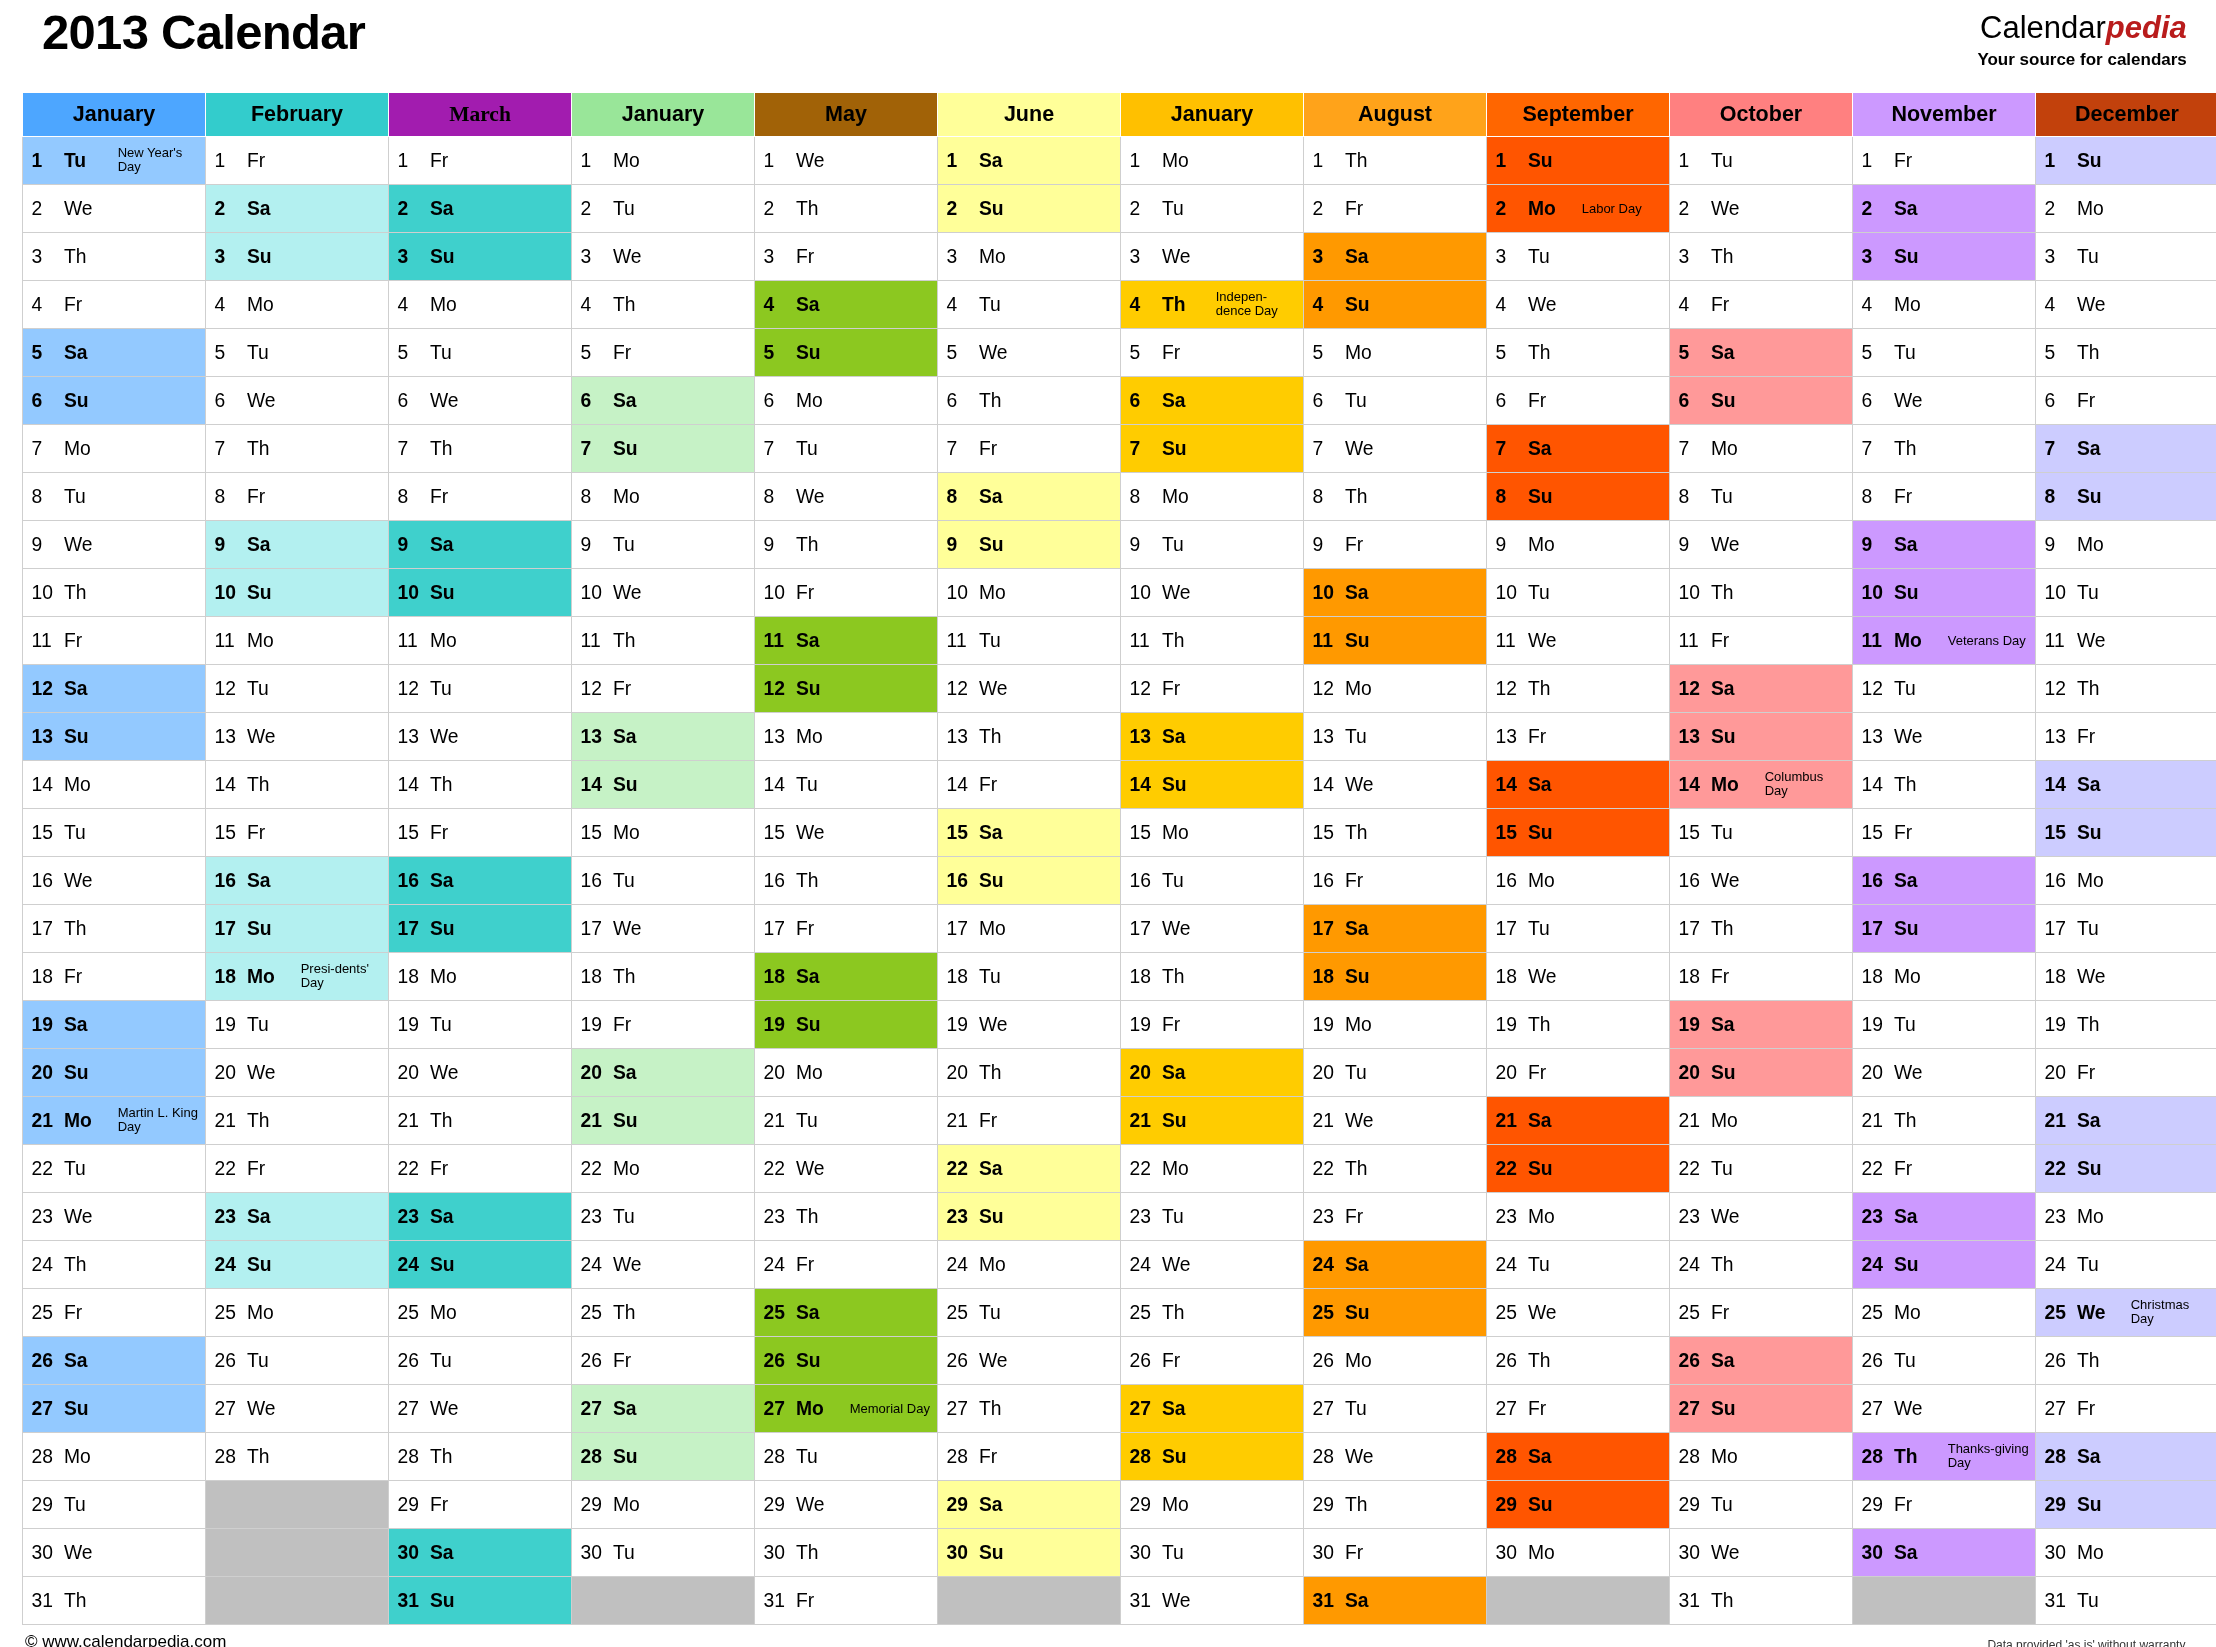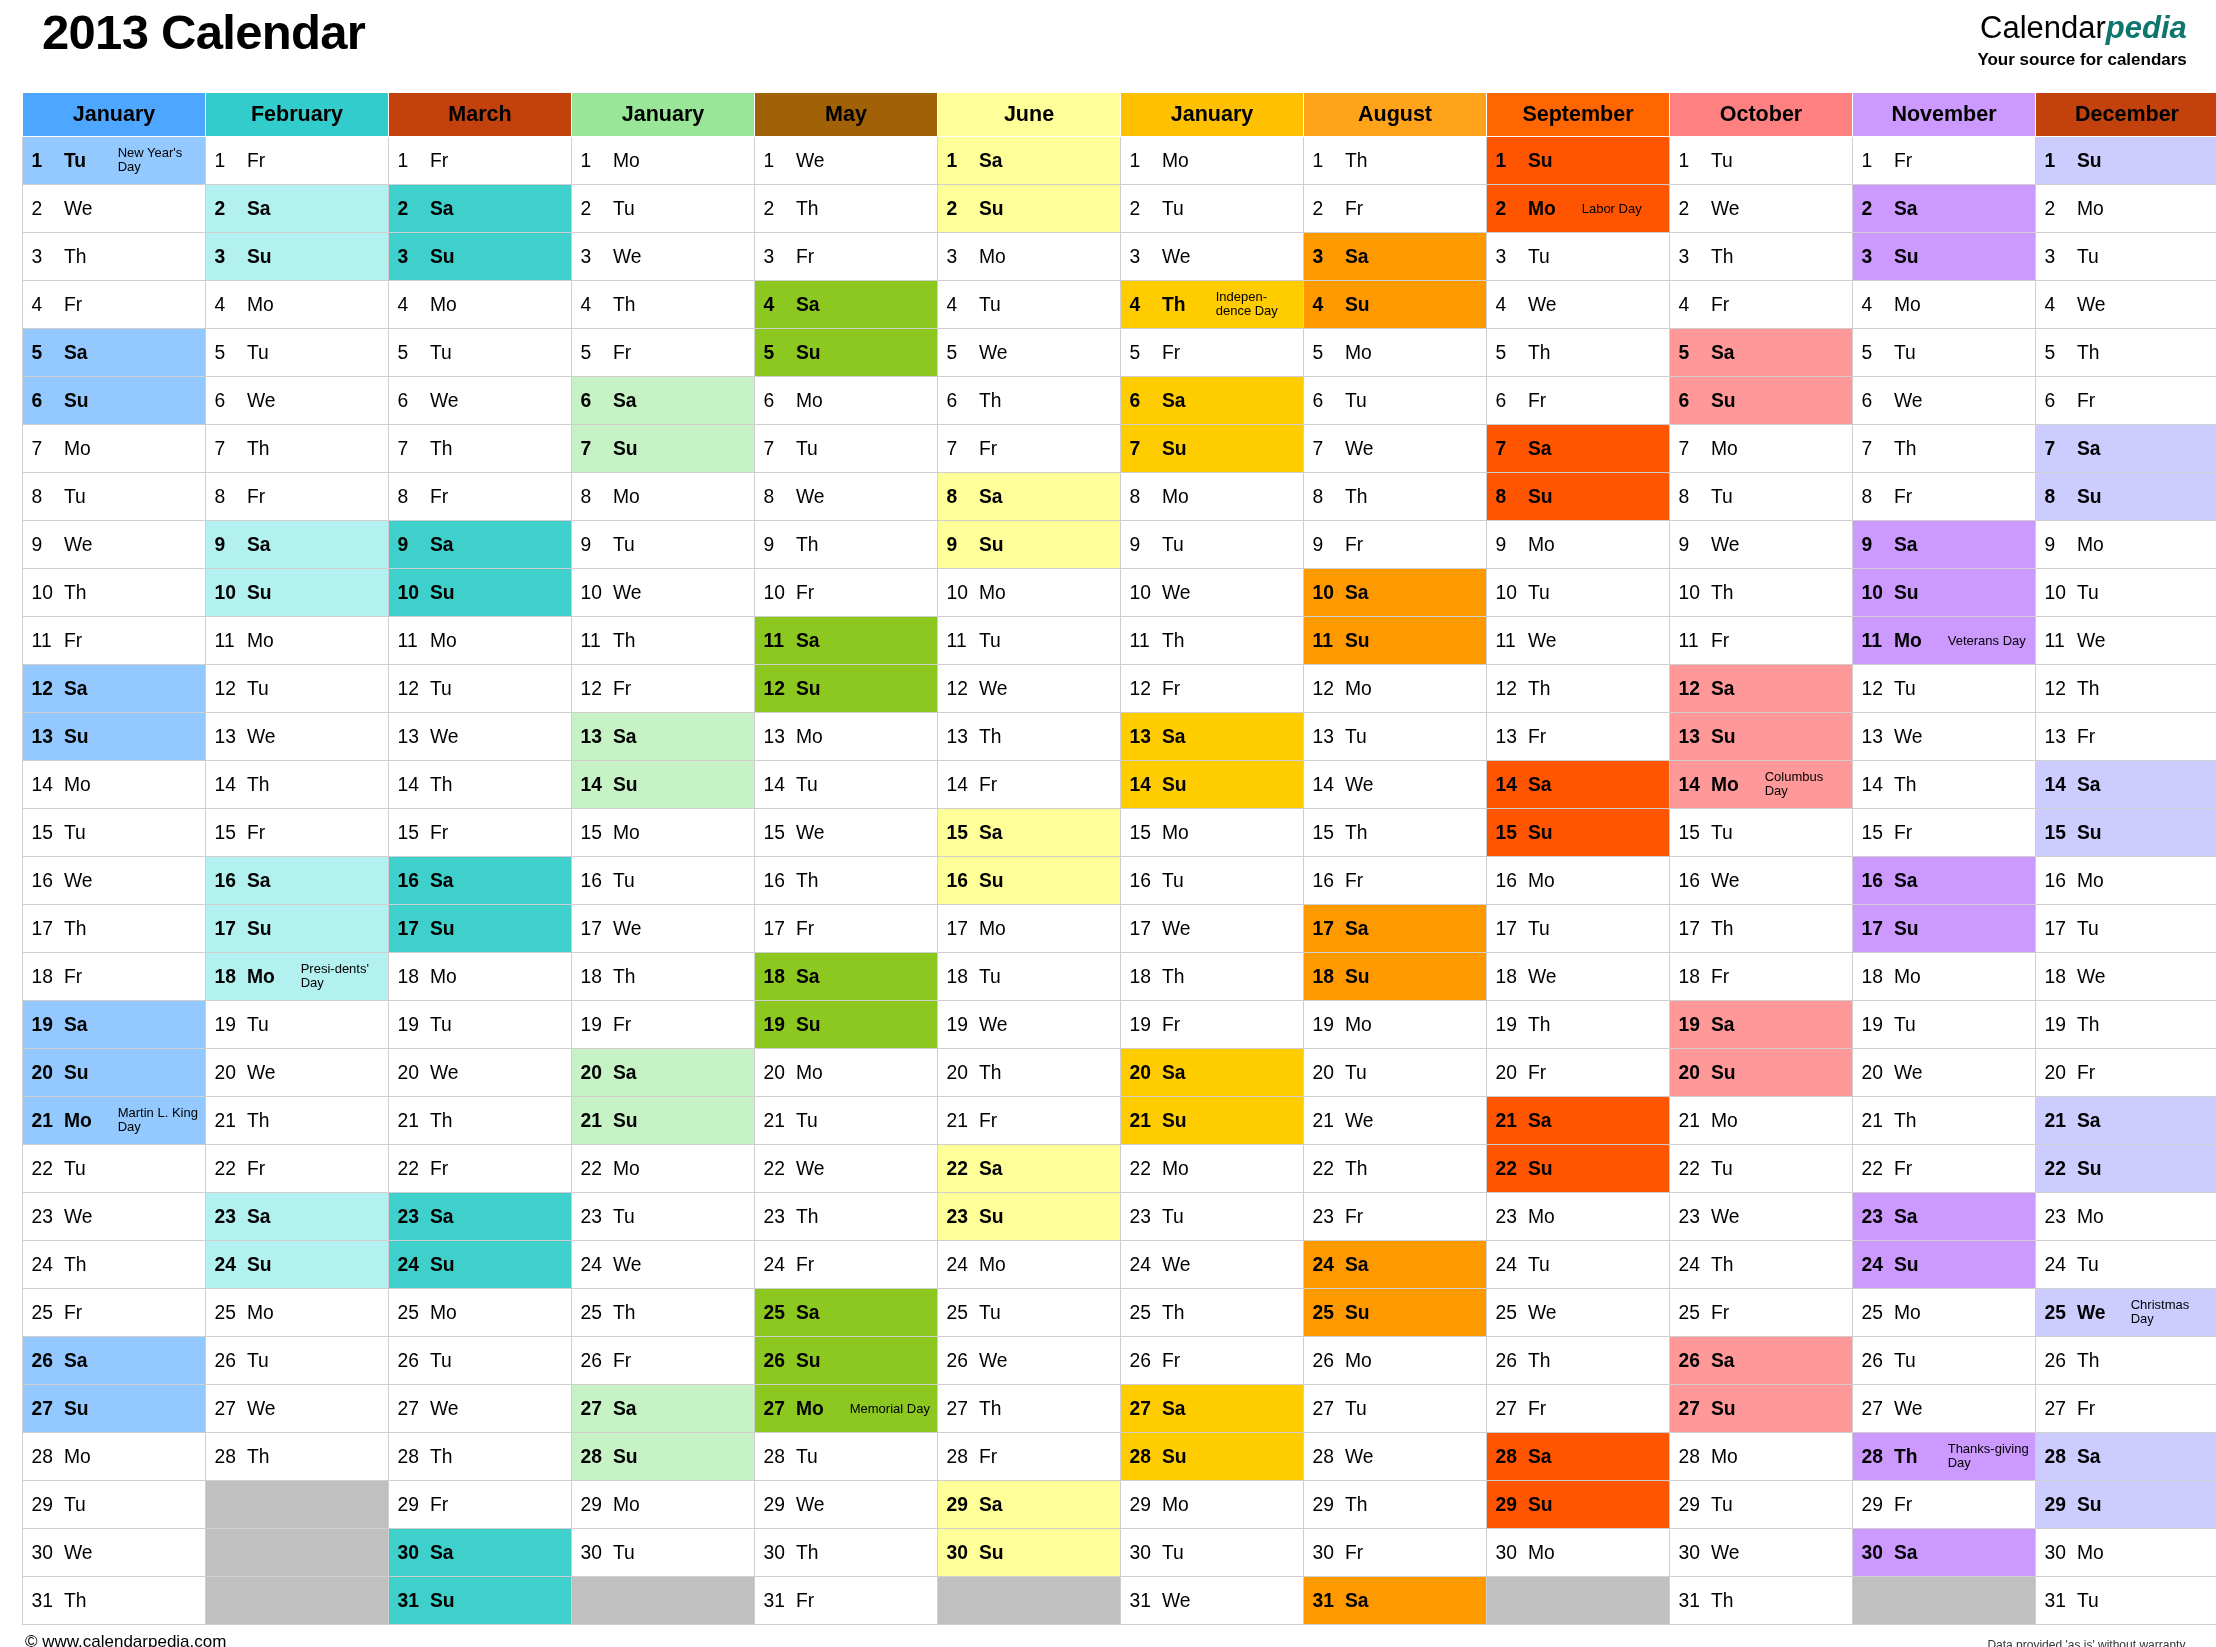--- a/index.html
+++ b/index.html
@@ -30,21 +30,21 @@
     line-height: 1.05;
     padding-left: 20px;
   }
   .brand-wrap { text-align: right; padding-right: 7.2px; padding-top: 4.3px; }
   .brand {
     font-size: 31px;
     color: #000;
     font-weight: normal;
     line-height: 1.1;
   }
-  .brand .pedia { color: #0f766e; font-style: italic; font-weight: bold; }
+  .brand .pedia { color: #b91c1c; font-style: italic; font-weight: bold; }
   .brand .cal { font-weight: normal; }
   .brand-sub {
     font-size: 17px;
     color: #000;
     margin-top: 4.3px;
     font-weight: bold;
   }
   
   table.cal {
     border-collapse: collapse;
@@ -134,21 +134,21 @@
         <col>
         <col>
         <col>
         <col>
         <col>
     </colgroup>
     <thead>
       <tr id="header-row">
           <th style="background: rgb(77, 166, 255);">January</th>
           <th style="background: rgb(51, 204, 204);">February</th>
-          <th style="background: #c2410c;">March</th>
+          <th style="background: #a21caf; font-family: Liberation Serif, serif;">March</th>
           <th style="background: rgb(153, 230, 153);">January</th>
           <th style="background: #a16207;">May</th>
           <th style="background: rgb(255, 255, 153);">June</th>
           <th style="background: rgb(255, 192, 0);">January</th>
           <th style="background: rgb(255, 163, 26);">August</th>
           <th style="background: rgb(255, 102, 0);">September</th>
           <th style="background: rgb(255, 128, 128);">October</th>
           <th style="background: rgb(204, 153, 255);">November</th>
           <th style="background: #c2410c;">December</th>
         </tr>

